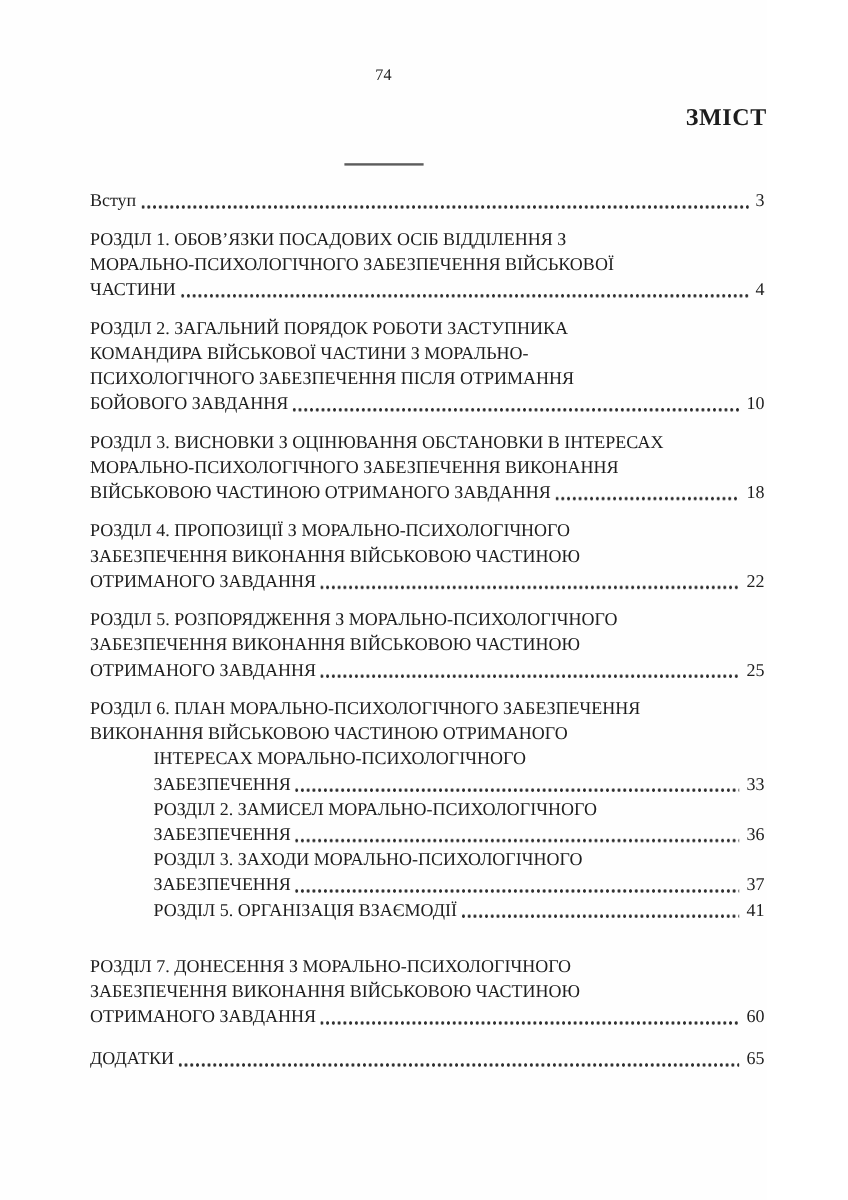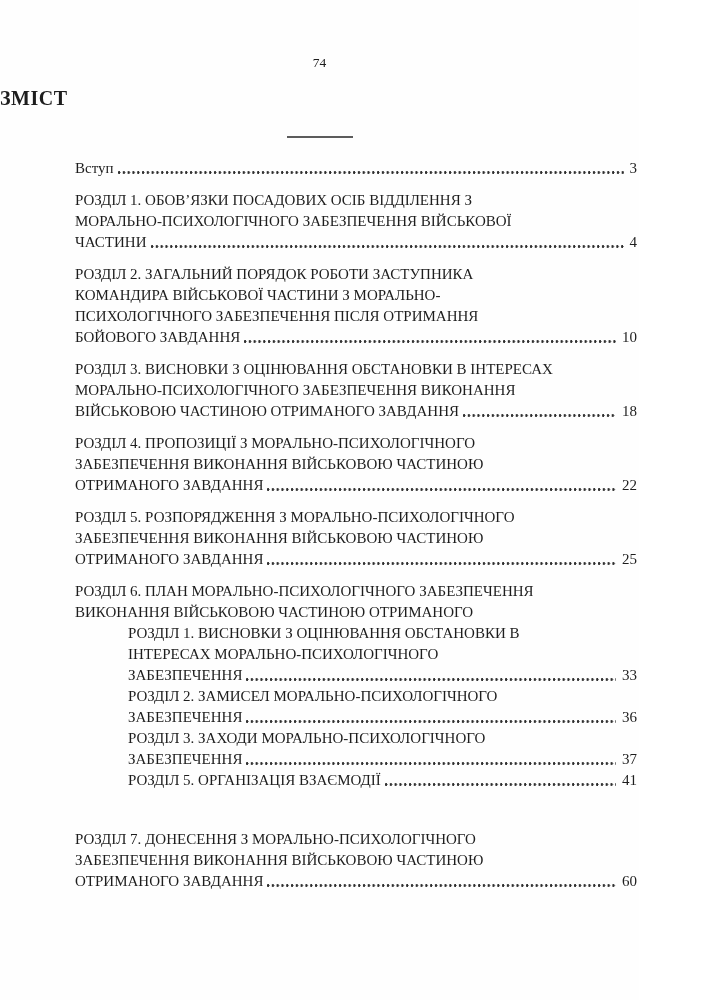--- a/index.html
+++ b/index.html
@@ -13,21 +13,21 @@
     color: #1d1d1d;
     padding-top: 56px;
     overflow: hidden;
   }
   .page-number {
     text-align: center;
     font-size: 13.5px;
     line-height: 1;
   }
   .doc-title {
-    text-align: left;
+    text-align: right;
     font-size: 20px;
     font-weight: bold;
     letter-spacing: 0.5px;
     margin: 17px 0 0 0;
   }
   .title-rule {
     width: 66px;
     height: 2px;
     background: #5c5c5c;
     margin: 26px auto 0 auto;
@@ -35,21 +35,21 @@
   .toc {
     margin: 20px 0 0 75px;
     width: 562px;
     font-size: 15px;
     line-height: 21px;
   }
   .entry { margin-top: 11px; }
   .entry.first { margin-top: 0; }
   .entry.sub { padding-left: 53px; }
   .entry.no-gap { margin-top: 0; }
-  .entry.gap-xl { margin-top: 38px; }
+  .entry.gap-xl { margin-top: 26px; }
   .entry.gap-md { margin-top: 14px; }
   .line { white-space: nowrap; }
   .lastline { display: flex; font-family: Liberation Serif, serif; }
   .lastline .txt { white-space: nowrap; flex: 0 0 auto; }
   .leader {
     flex: 1 1 auto;
     min-width: 10px;
     position: relative;
   }
   .leader::after {
@@ -140,21 +140,20 @@
         <span class="pg">25</span>
       </div>
     </div>
 
     <div class="entry">
       <div class="line">РОЗДІЛ 6. ПЛАН МОРАЛЬНО-ПСИХОЛОГІЧНОГО ЗАБЕЗПЕЧЕННЯ</div>
       <div class="line">ВИКОНАННЯ ВІЙСЬКОВОЮ ЧАСТИНОЮ ОТРИМАНОГО</div>
     </div>
 
     <div class="entry sub no-gap">
-      <div class="line">РОЗДІЛ 1. ВИСНОВКИ З ОЦІНЮВАННЯ ОБСТАНОВКИ В</div>
       <div class="line">ІНТЕРЕСАХ МОРАЛЬНО-ПСИХОЛОГІЧНОГО</div>
       <div class="lastline">
         <span class="txt">ЗАБЕЗПЕЧЕННЯ</span>
         <span class="leader"></span>
         <span class="pg">33</span>
       </div>
     </div>
 
     <div class="entry sub no-gap">
       <div class="line">РОЗДІЛ 2. ЗАМИСЕЛ МОРАЛЬНО-ПСИХОЛОГІЧНОГО</div>
@@ -187,15 +186,22 @@
       <div class="line">РОЗДІЛ 7. ДОНЕСЕННЯ З МОРАЛЬНО-ПСИХОЛОГІЧНОГО</div>
       <div class="line">ЗАБЕЗПЕЧЕННЯ ВИКОНАННЯ ВІЙСЬКОВОЮ ЧАСТИНОЮ</div>
       <div class="lastline">
         <span class="txt">ОТРИМАНОГО ЗАВДАННЯ</span>
         <span class="leader"></span>
         <span class="pg">60</span>
       </div>
     </div>
 
 
+    <div class="entry gap-md">
+      <div class="lastline">
+        <span class="txt">ДОДАТКИ</span>
+        <span class="leader"></span>
+        <span class="pg">65</span>
+      </div>
+    </div>
 
   </div>
 </div>
 
 </body></html>

